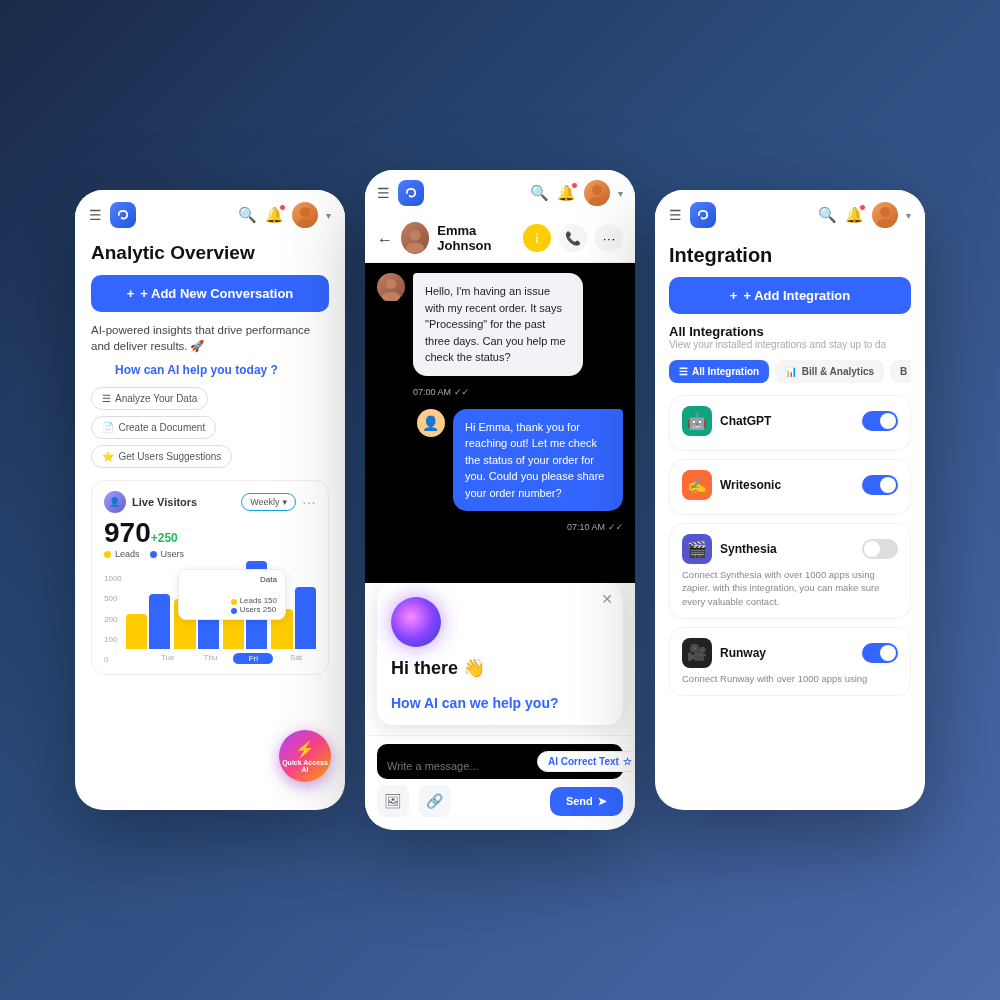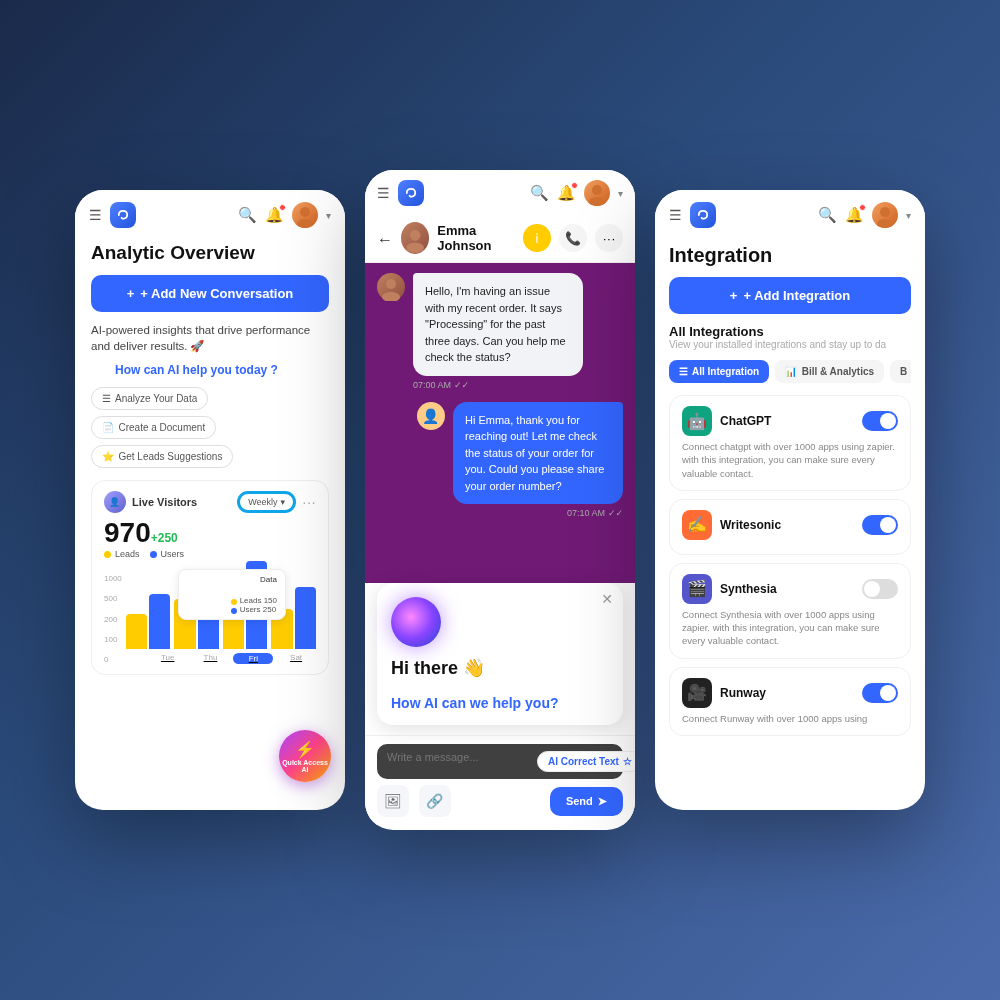--- a/index.html
+++ b/index.html
@@ -128,21 +128,21 @@
     .lv-title-wrap { display: flex; align-items: center; gap: 6px; }
     .lv-avatar {
       width: 22px; height: 22px;
       border-radius: 50%;
       background: linear-gradient(135deg, #a0a0ff, #6060cc);
       display: flex; align-items: center; justify-content: center;
       color: #fff; font-size: 9px;
     }
     .lv-title { font-size: 11px; font-weight: 600; color: #333; }
     .lv-filter {
-      border: 3px solid #0ea5e9; border-radius: 20px;
+      border: 1px solid #0ea5e9; border-radius: 20px;
       padding: 3px 8px; font-size: 9px; color: #555;
       display: flex; align-items: center; gap: 3px;
       cursor: pointer; background: #fff;
     }
     .lv-dots { font-size: 14px; color: #aaa; cursor: pointer; }
     .lv-number {
       font-size: 28px; font-weight: 800; color: #111;
       display: flex; align-items: baseline; gap: 0;
     }
     .lv-plus { font-size: 12px; color: #22bb55; font-weight: 600; }
@@ -173,21 +173,21 @@
       background: #fff;
       border: 1px solid #eee;
       border-radius: 8px;
       padding: 5px 8px;
       font-size: 8px;
       box-shadow: 0 2px 8px rgba(0,0,0,0.1);
     }
     .tooltip-title { font-weight: 400; color: #333; margin-bottom: 12px; text-align: right; }
     .tooltip-item { display: flex; align-items: flex-end; gap: 3px; color: #555; margin-left: 44px; }
     .x-labels {
-      display: flex; gap: 3px; padding-left: 22px; text-decoration: underline;
+      display: flex; gap: 3px; padding-left: 22px;
     }
     .x-label { flex: 1; text-align: center; font-size: 8px; color: #aaa; }
     .x-label.active {
       background: #3366ff; color: #fff; border-radius: 10px; padding: 1px 0;
     }
     .quick-access {
       position: absolute;
       bottom: 28px; right: 14px;
       width: 52px; height: 52px;
       background: linear-gradient(135deg, #aa44ff, #ff4488, #ffaa00);
@@ -213,21 +213,21 @@
       width: 28px; height: 28px; border-radius: 50%;
       background: #f5f5f5;
       display: flex; align-items: center; justify-content: center;
       font-size: 13px; cursor: pointer;
     }
     .chat-action-btn.yellow { background: #ffcc00; color: #fff; }
     .chat-messages {
       flex: 1;
       padding: 10px 12px;
       overflow-y: auto;
-      background: #701a75;
+      background: #000000;
       height: 320px;
     }
     .msg-row { display: flex; align-items: flex-start; gap: 8px; margin-bottom: 12px; }
     .msg-row.right { flex-direction: row-reverse; }
     .msg-avatar {
       width: 28px; height: 28px; border-radius: 50%; flex-shrink: 0;
       background: linear-gradient(135deg, #c08060, #905040);
       display: flex; align-items: center; justify-content: center;
       color: #fff; font-size: 10px; font-weight: bold;
     }
@@ -235,21 +235,21 @@
       max-width: 170px;
       background: #f2f3f7;
       border-radius: 4px 14px 14px 14px;
       padding: 10px 12px;
       font-size: 11px; color: #222; line-height: 1.5;
     }
     .msg-bubble.right {
       background: #3366ff; color: #fff;
       border-radius: 14px 4px 14px 14px;
     }
-    .msg-time { font-size: 9px; color: #aaa; margin-top: 4px; display: flex; align-items: center; gap: 3px; }
+    .msg-time { font-size: 9px; color: #aaa; margin-top: 11px; display: flex; align-items: center; gap: 3px; }
     .msg-time.right { justify-content: flex-end; }
     .right-bubble-avatar {
       width: 28px; height: 28px; border-radius: 50%; flex-shrink: 0;
       background: #ffcc88;
       display: flex; align-items: center; justify-content: center;
       font-size: 14px;
     }
     .ai-popup {
       margin: 0 12px 10px;
       background: #fff;
@@ -271,22 +271,22 @@
     .ai-greeting {
       font-size: 18px; font-weight: 800; color: #111; margin-bottom: 16px;
     }
     .ai-subtext { font-size: 14px; font-weight: 700; color: #3366ff; }
     .chat-input-area {
       padding: 8px 12px 8px;
       background: #fff;
       border-top: 1px solid #f0f0f0;
     }
     .chat-input-row {
-      display: flex; align-items: flex-start; gap: 8px;
-      background: #404040;
+      display: flex; align-items: flex-end; gap: 8px;
+      background: #000000;
       border-radius: 10px;
       padding: 7px 10px;
       margin-bottom: 6px;
     }
     .chat-input {
       flex: 1; border: none; background: transparent;
       font-size: 11px; color: #999; outline: none;
     }
     .ai-correct-btn {
       background: #fff;
@@ -430,21 +430,21 @@
         <div class="chip">
           <span>☰</span>
           <span>Analyze Your Data</span>
         </div>
         <div class="chip">
           <span>📄</span>
           <span>Create a Document</span>
         </div>
         <div class="chip">
           <span>⭐</span>
-          <span>Get Leads Suggestions</span>
+          <span>Get Users Suggestions</span>
         </div>
       </div>
 
       <div class="live-visitors-card">
         <div class="lv-header">
           <div class="lv-title-wrap">
             <div class="lv-avatar">👤</div>
             <span class="lv-title">Live Visitors</span>
           </div>
           <div style="display:flex;align-items:center;gap:6px;">
@@ -686,21 +686,20 @@
       <div class="integration-item">
         <div class="int-item-header">
           <div class="int-item-left">
             <div class="int-logo gpt">🤖</div>
             <span class="int-name">ChatGPT</span>
           </div>
           <div class="toggle on">
             <div class="toggle-knob"></div>
           </div>
         </div>
-        <div class="int-desc">Connect chatgpt with over 1000 apps using zapier. with this integration, you can make sure every valuable contact.</div>
       </div>
 
       <div class="integration-item">
         <div class="int-item-header">
           <div class="int-item-left">
             <div class="int-logo ws">✍️</div>
             <span class="int-name">Writesonic</span>
           </div>
           <div class="toggle on">
             <div class="toggle-knob"></div>

